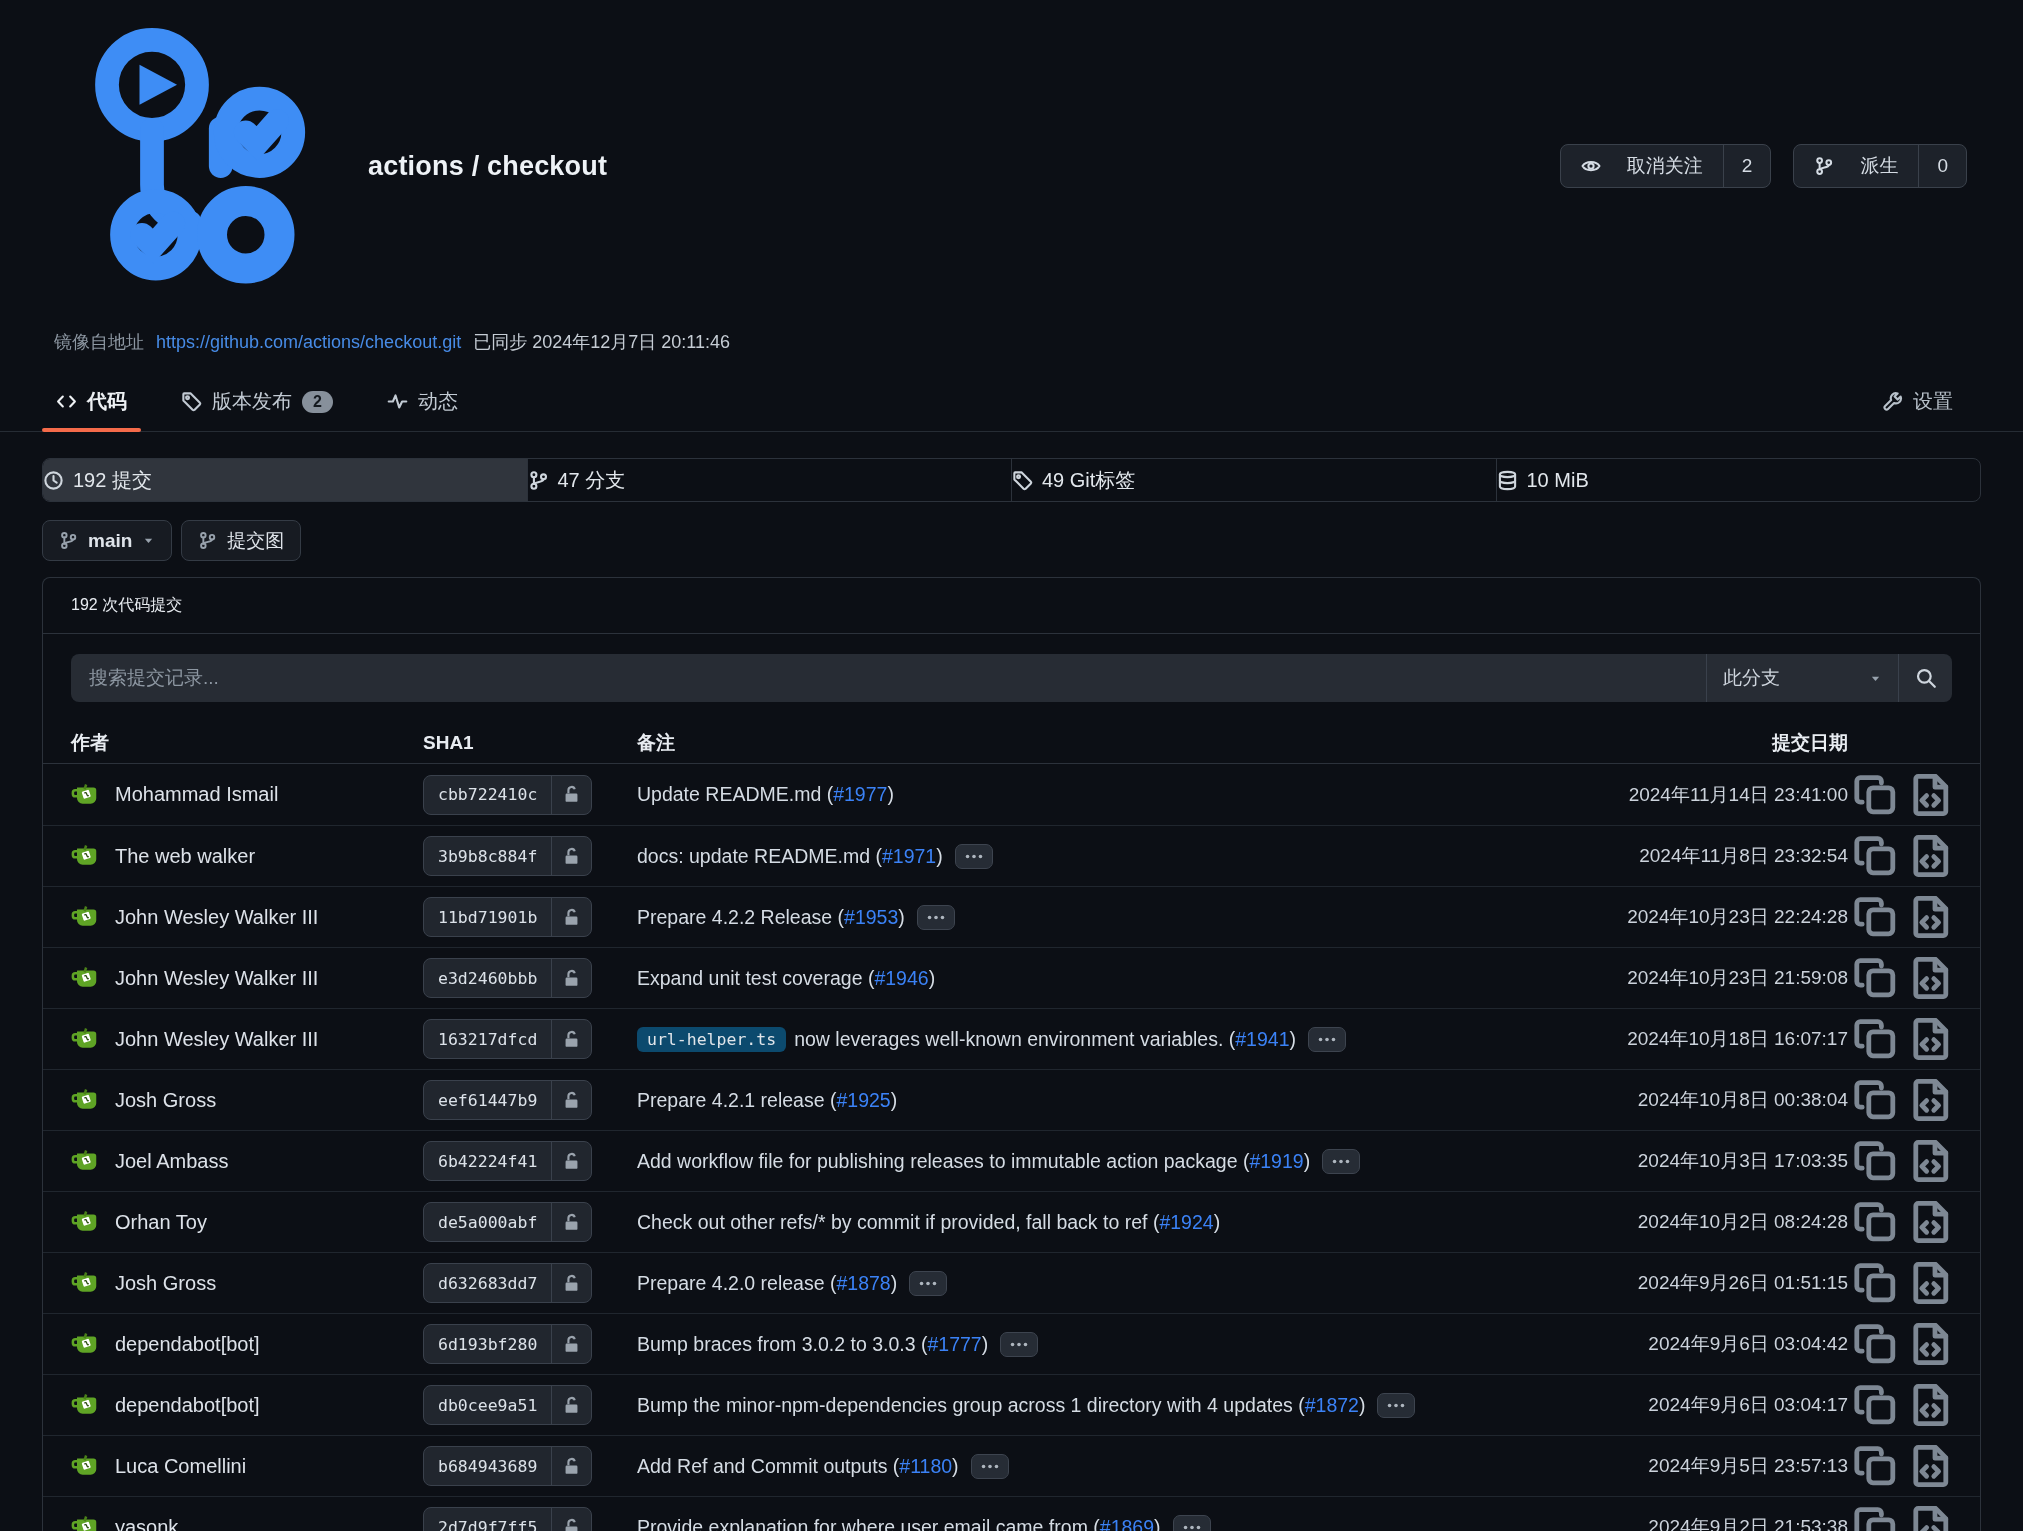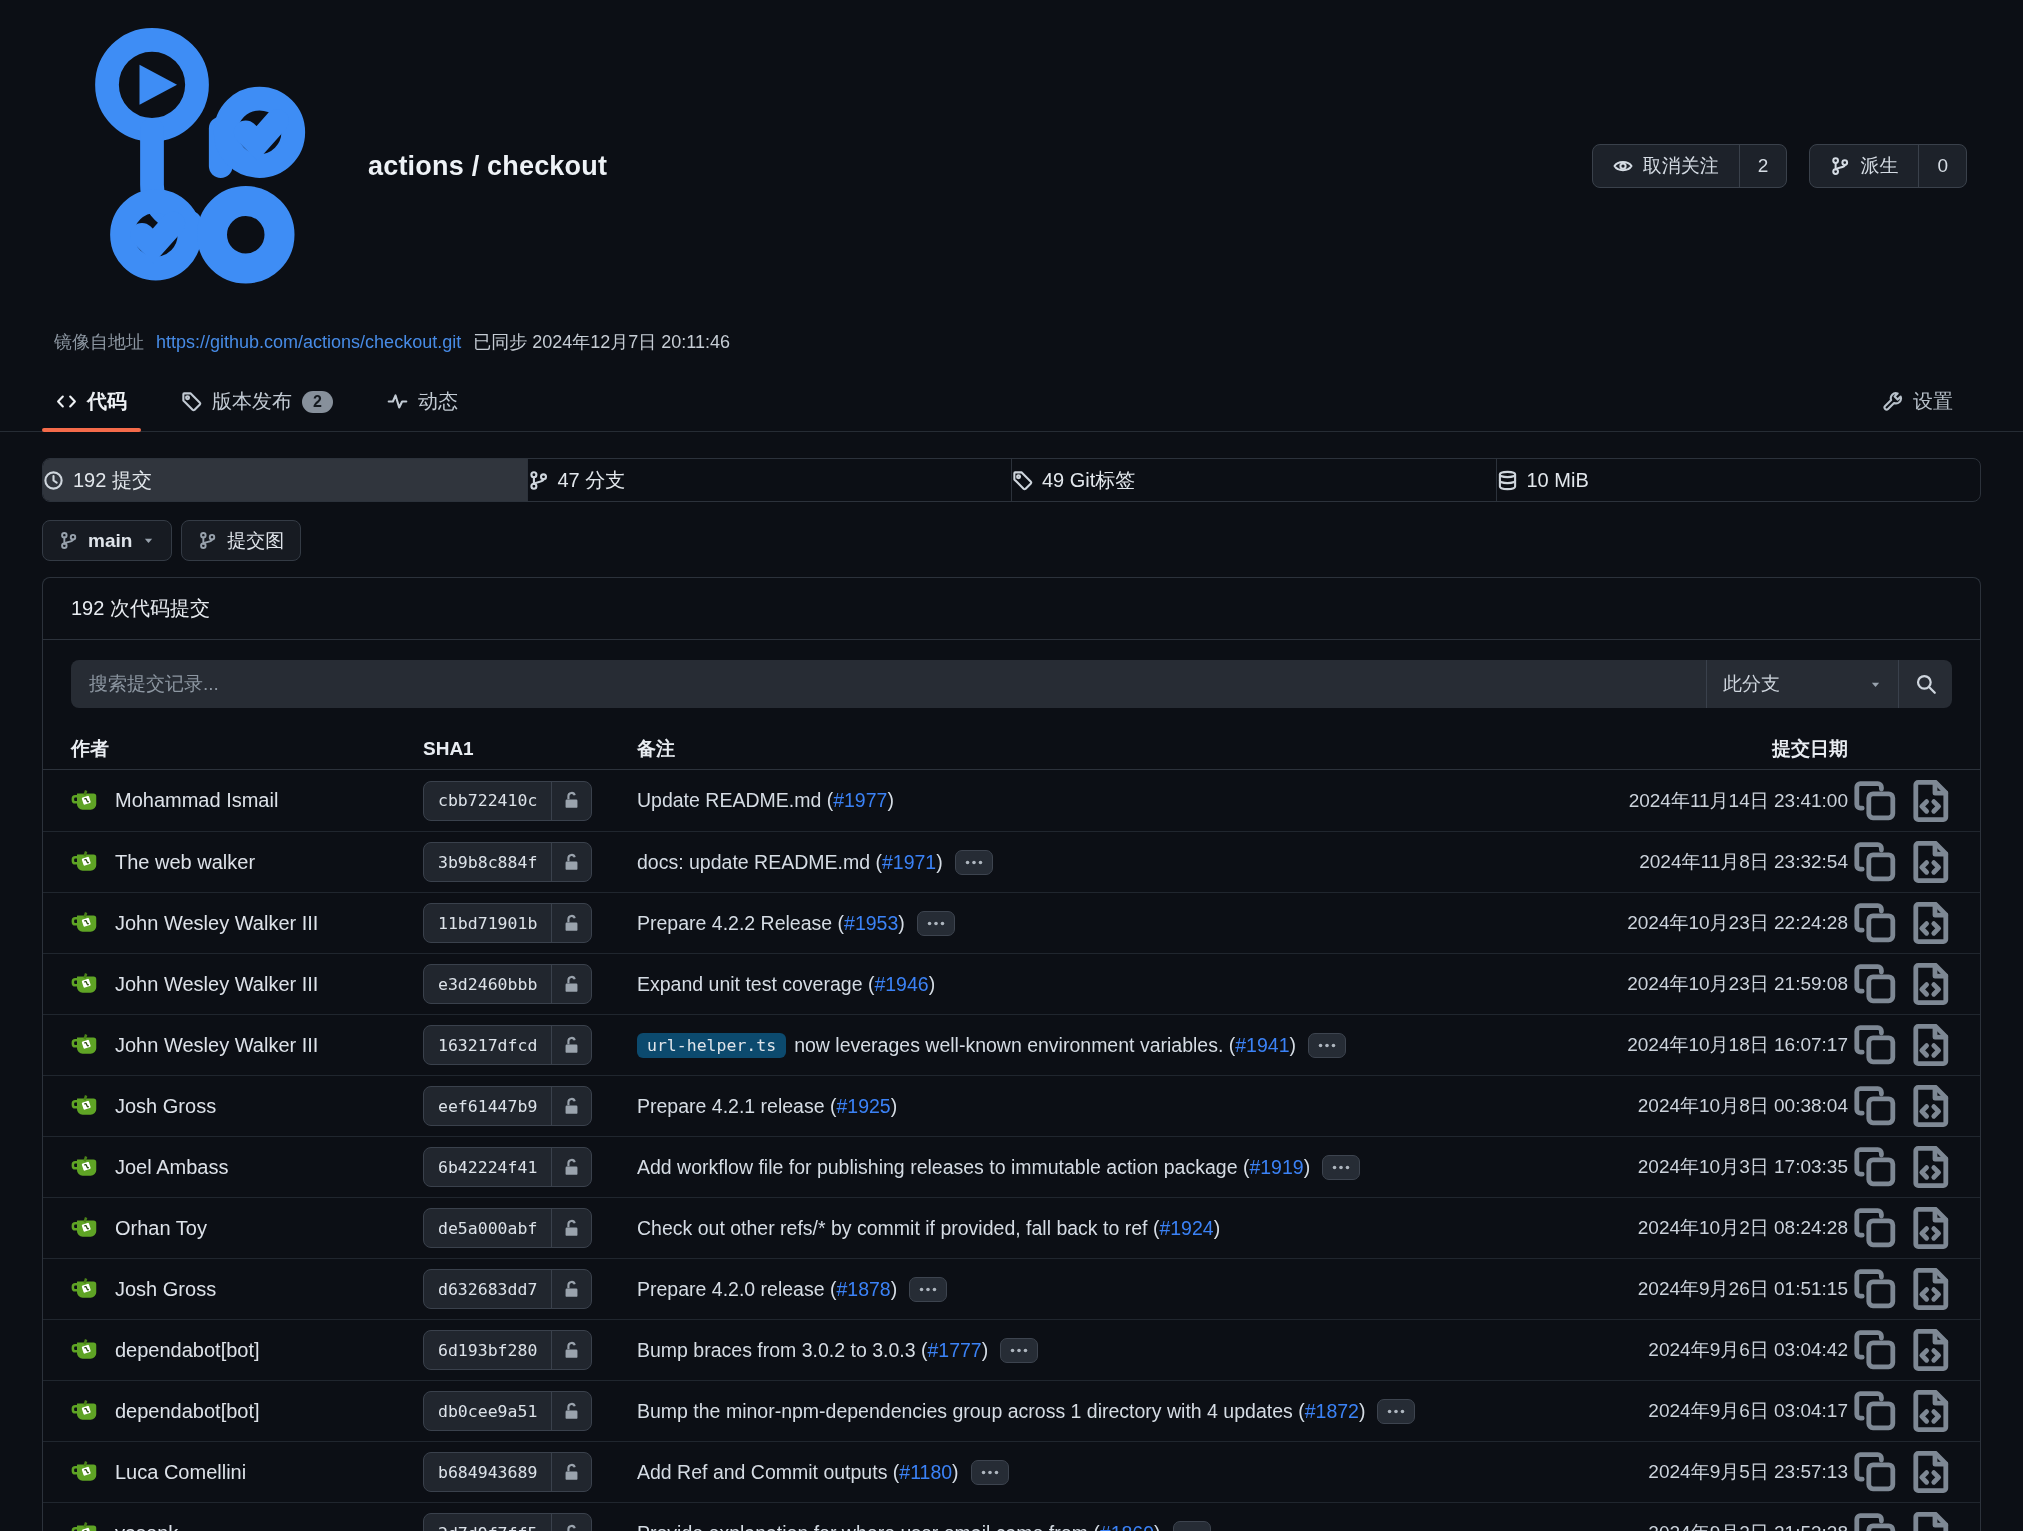--- a/index.html
+++ b/index.html
@@ -12,21 +12,21 @@
   svg { display:block; }
   .ic { width:20px; height:20px; }
 
   
   .repo-header { display:flex; align-items:center; justify-content:space-between; padding:16px 56px 0 52px; }
   .title-wrap { display:flex; align-items:center; gap:16px; }
   .repo-icon svg { width:40px; height:40px; }
   .repo-title { font-size:27px; font-weight:bold; color:#eef2f6; letter-spacing:.2px;text-align:center; }
   .header-actions { display:flex; gap:22px; }
   .btn-group { display:flex; align-items:stretch; height:44px; background:#1d222a; border:1px solid #3a414b; border-radius:8px; overflow:hidden; cursor:pointer; }
-  .btn-main { display:flex; align-items:center; gap:10px; padding:0 20px; font-size:19px; color:#d5dce4; }
+  .btn-main { display:flex; align-items:center; gap:26px; padding:0 20px; font-size:19px; color:#d5dce4; }
   .btn-count { display:flex; align-items:center; padding:0 18px; border-left:1px solid #3a414b; font-size:19px; color:#d5dce4; }
 
   
   .mirror-line { display:flex; align-items:center; gap:12px; margin:14px 0 0 54px; font-size:18px; }
   .mirror-label { color:#8d97a2; }
   .mirror-url { color:#478be6; text-decoration:none; }
   .mirror-sync { color:#c6cdd5; }
 
   
   .tabs { display:flex; align-items:flex-end; margin-top:22px; padding:0 42px; border-bottom:1px solid #262c34; height:56px; }
@@ -47,21 +47,21 @@
 
   
   .branch-bar { display:flex; gap:9px; margin:18px 42px 0;align-items:center; }
   .branch-btn { display:flex; align-items:center; gap:10px; height:41px; padding:0 16px; background:#171b22; border:1px solid #343b45; border-radius:8px; font-size:19px; color:#dfe4ea; cursor:pointer; }
   .branch-btn .ic { width:19px; height:19px; color:#98a2ad; }
   .branch-name { font-weight:bold; }
   .caret { width:13px; height:13px; color:#98a2ad; }
 
   
   .commits-panel { margin:16px 42px 0; border:1px solid #2c323b; border-bottom:none; border-radius:8px 8px 0 0; }
-  .panel-title { padding:17px 28px; font-size:20px; color:#e8ecf1; border-bottom:1px solid #2c323b; }
+  .panel-title { padding:17px 28px; font-size:16px; color:#e8ecf1; border-bottom:1px solid #2c323b; }
 
   .search-row { display:flex; margin:20px 28px; height:48px; border-radius:8px; overflow:hidden; }
   .search-input { flex:1; background:#272c34; border:none; outline:none; padding:0 18px; font-size:19px; color:#d5dce4; font-family:inherit; }
   .search-input::placeholder { color:#8d97a2; }
   .branch-filter { display:flex; align-items:center; justify-content:space-between; width:192px; padding:0 16px; background:#272c34; border-left:1px solid #3a414c; font-size:19px; color:#cfd6de; cursor:pointer; }
   .search-btn { display:flex; align-items:center; justify-content:center; width:54px; background:#272c34; border:none; border-left:1px solid #3a414c; color:#cfd6de; cursor:pointer; }
   .search-btn .ic { width:22px; height:22px; }
 
   .thead, .crow { display:grid; grid-template-columns:352px 214px minmax(0,1fr) 310px 56px 56px; align-items:center; padding:0 20px 0 28px; }
   .thead { height:42px; font-size:19px; font-weight:bold; color:#e8ecf1; border-bottom:1px solid #2c323b; }

